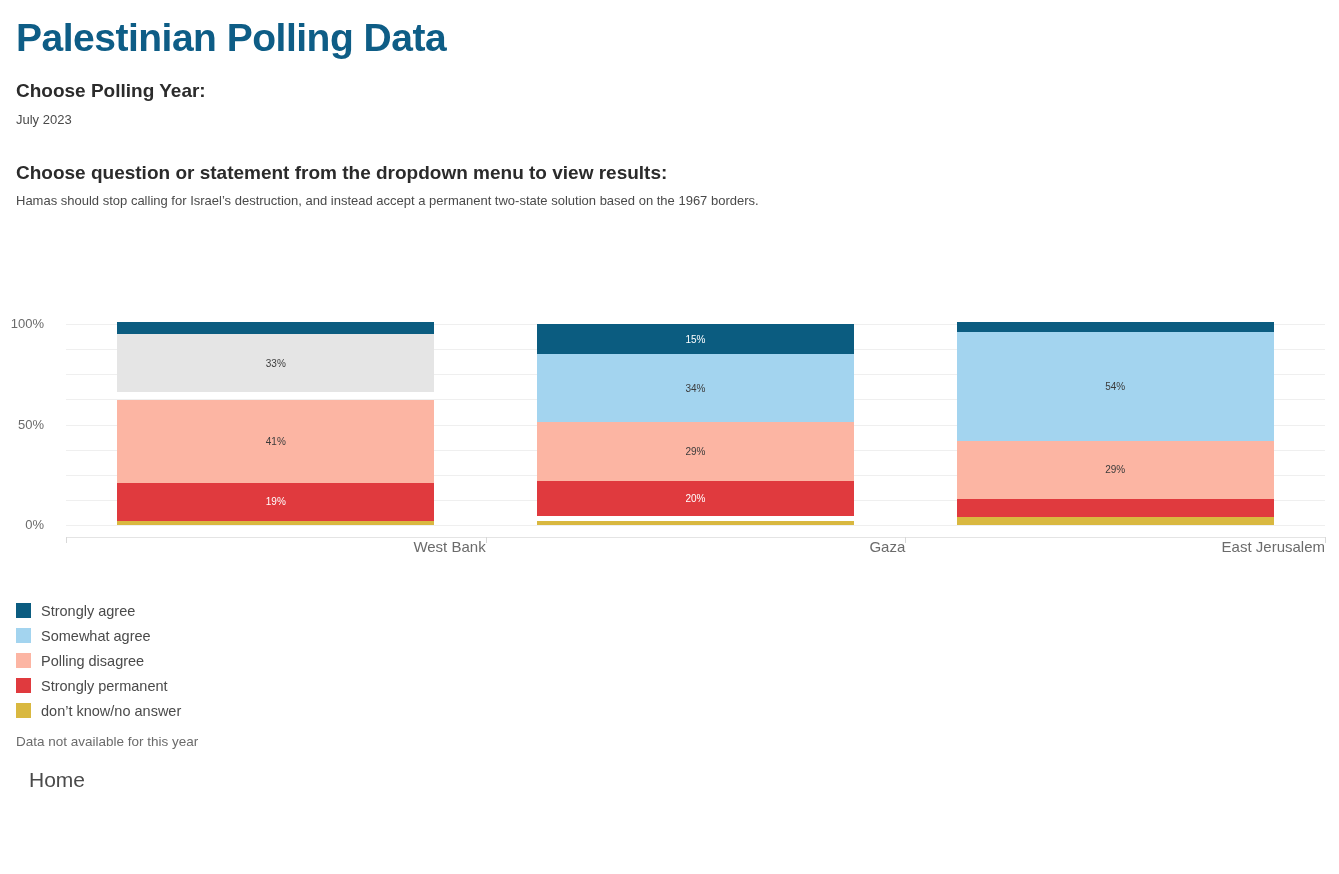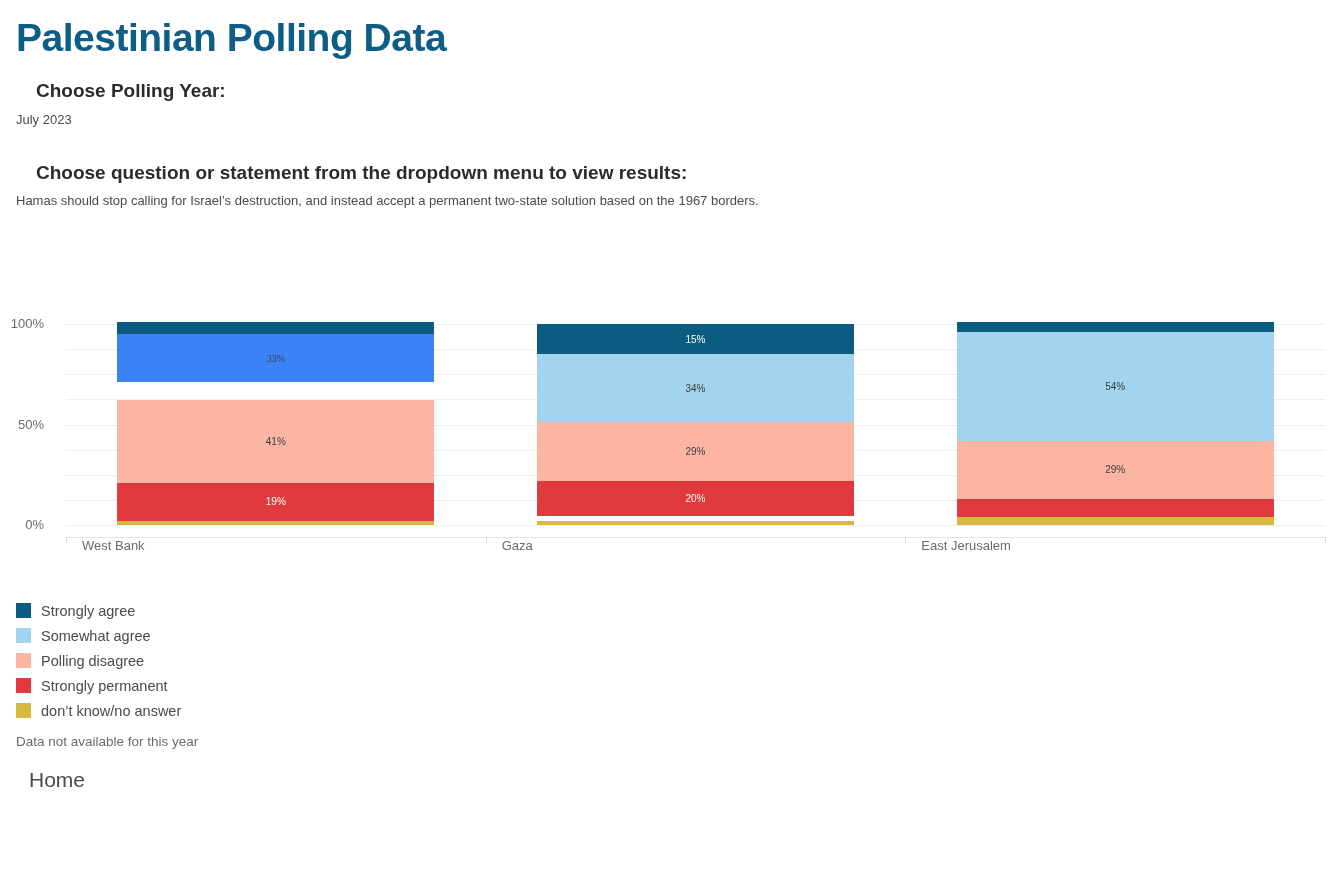--- a/index.html
+++ b/index.html
@@ -29,21 +29,20 @@
     line-height: 48px;
     white-space: nowrap;
   }
 
   .prompt-label {
     position: absolute;
     font-size: 19px;
     font-weight: bold;
     color: #2b2b2b;
     white-space: nowrap;
-    margin-left: 20px;
   }
   .prompt-value {
     position: absolute;
     font-size: 13px;
     color: #4a4a4a;
     white-space: nowrap;
   }
 
   #year-label   { left: 16px; top: 80px; }
   #year-value   { left: 16px; top: 112px; }
@@ -131,24 +130,24 @@
     align-items: center;
     justify-content: center;
     font-size: 10px;
     overflow: hidden;
   }
   .seg-label { white-space: nowrap; }
 
   .cat-label {
     position: absolute;
     top: 214px;
-    left: 16px;
+    left: 0;
     right: 0;
-    text-align: left;
-    font-size: 13px;
+    text-align: right;
+    font-size: 15px;
     color: #6b6b6b;
     white-space: nowrap;
   }
 
   
   #legend {
     position: absolute;
     left: 16px;
     top: 598px;
   }
@@ -212,21 +211,21 @@
       <div class="gridline" style="top: 50.25px;"></div>
       <div class="gridline" style="top: 25.125px;"></div>
       <div class="gridline" style="top: 2.84217e-14px;"></div>
       <div class="axis-baseline" style="top: 213px;"></div>
       <div class="y-tick-label" style="top: 193px;">0%</div>
       <div class="y-tick-label" style="top: 92.5px;">50%</div>
       <div class="y-tick-label" style="top: -8px;">100%</div>
       <div class="bar-group" style="left: 0%; width: 33.3333%;">
         <div class="bar-stack" style="width: 317px; left: calc(50% - 158.5px);">
           <div class="bar-seg" style="top: -2.01px; height: 12.06px; background: rgb(11, 92, 128); color: rgb(255, 255, 255);"></div>
-          <div class="bar-seg" style="top: 10.05px; height: 48px; background: #3b82f6; color: rgb(59, 59, 59); font-family: Liberation Serif, serif;">
+          <div class="bar-seg" style="top: 10.05px; height: 58px; background: #e5e5e5; color: rgb(59, 59, 59);">
             <span class="seg-label">33%</span>
           </div>
           <div class="bar-seg" style="top: 76.38px; height: 82.41px; background: rgb(252, 181, 163); color: rgb(59, 59, 59);">
             <span class="seg-label">41%</span>
           </div>
           <div class="bar-seg" style="top: 158.79px; height: 38.19px; background: rgb(224, 58, 62); color: rgb(255, 255, 255);">
             <span class="seg-label">19%</span>
           </div>
           <div class="bar-seg" style="top: 196.98px; height: 4.02px; background: rgb(217, 184, 64); color: rgb(59, 59, 59);"></div>
         </div>

